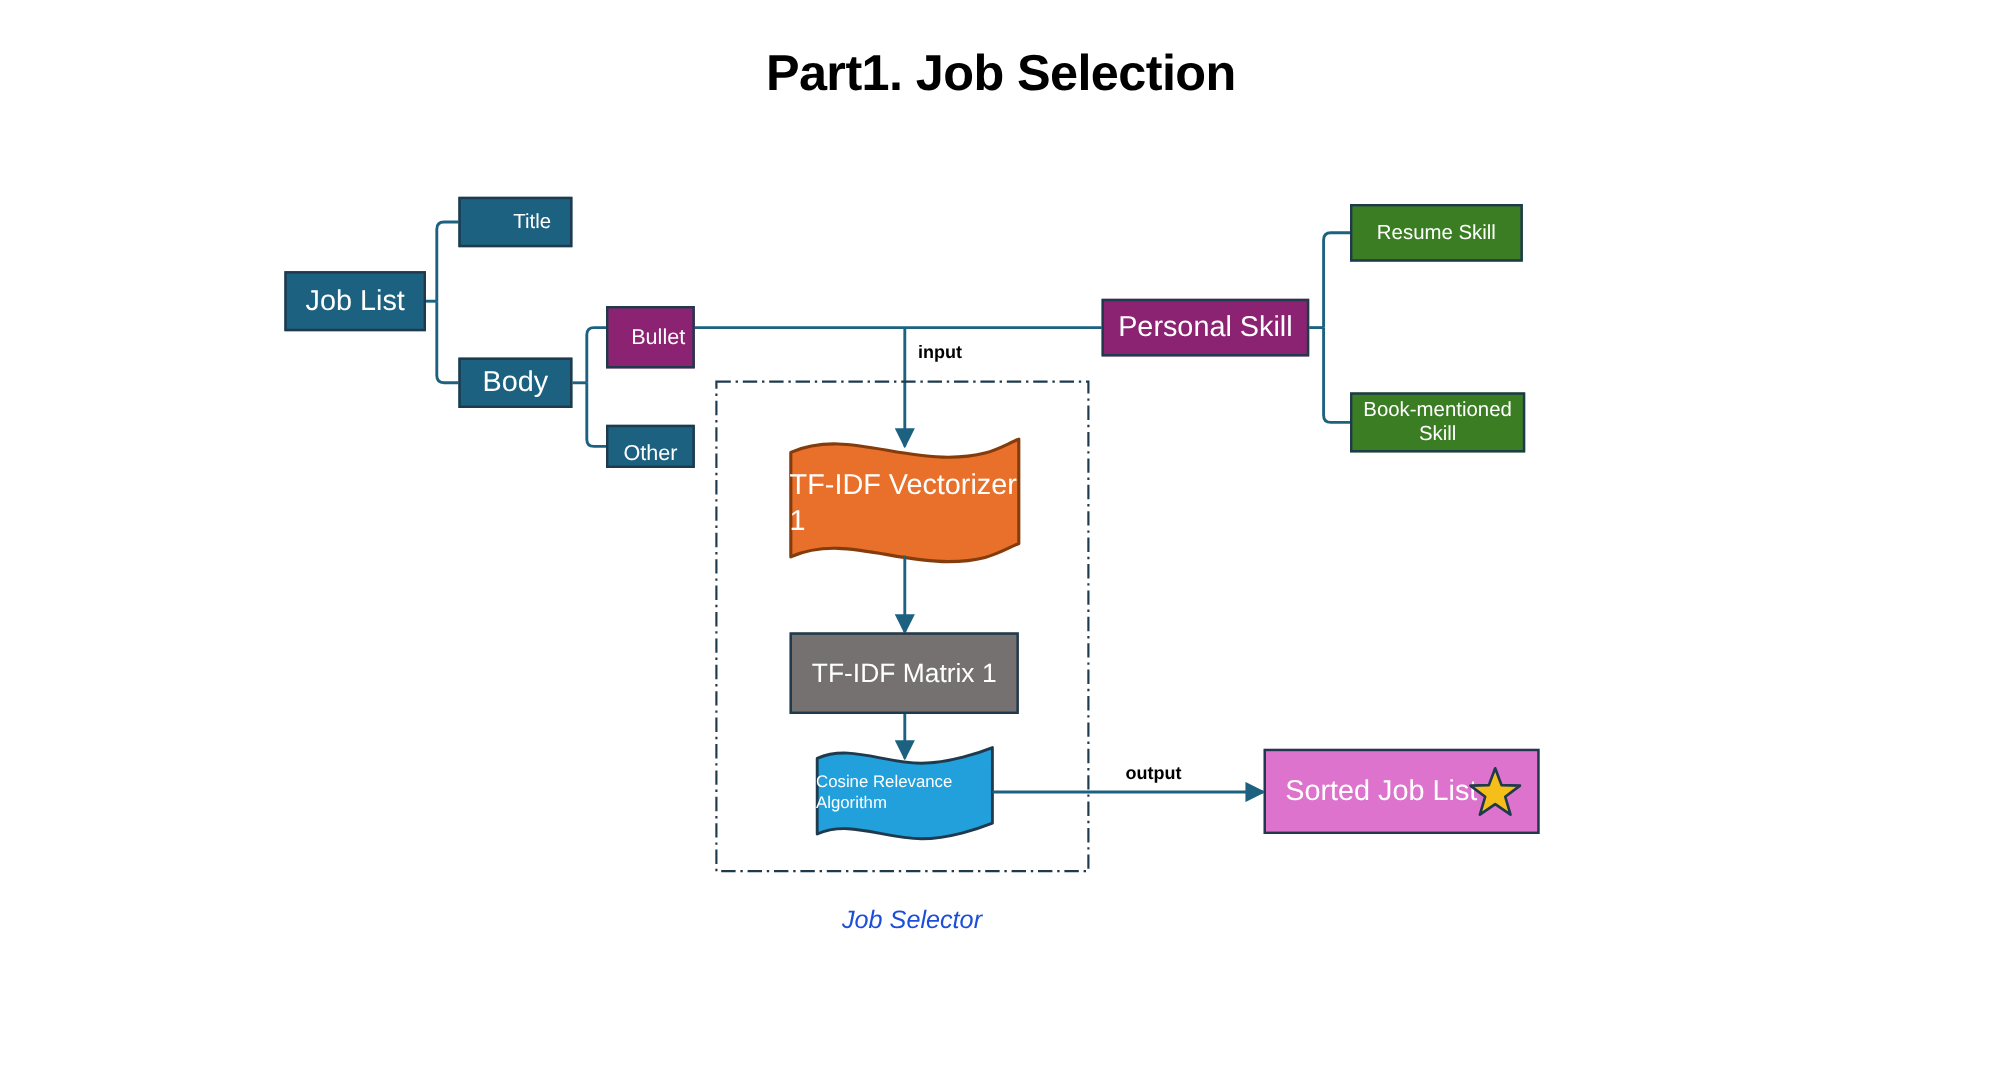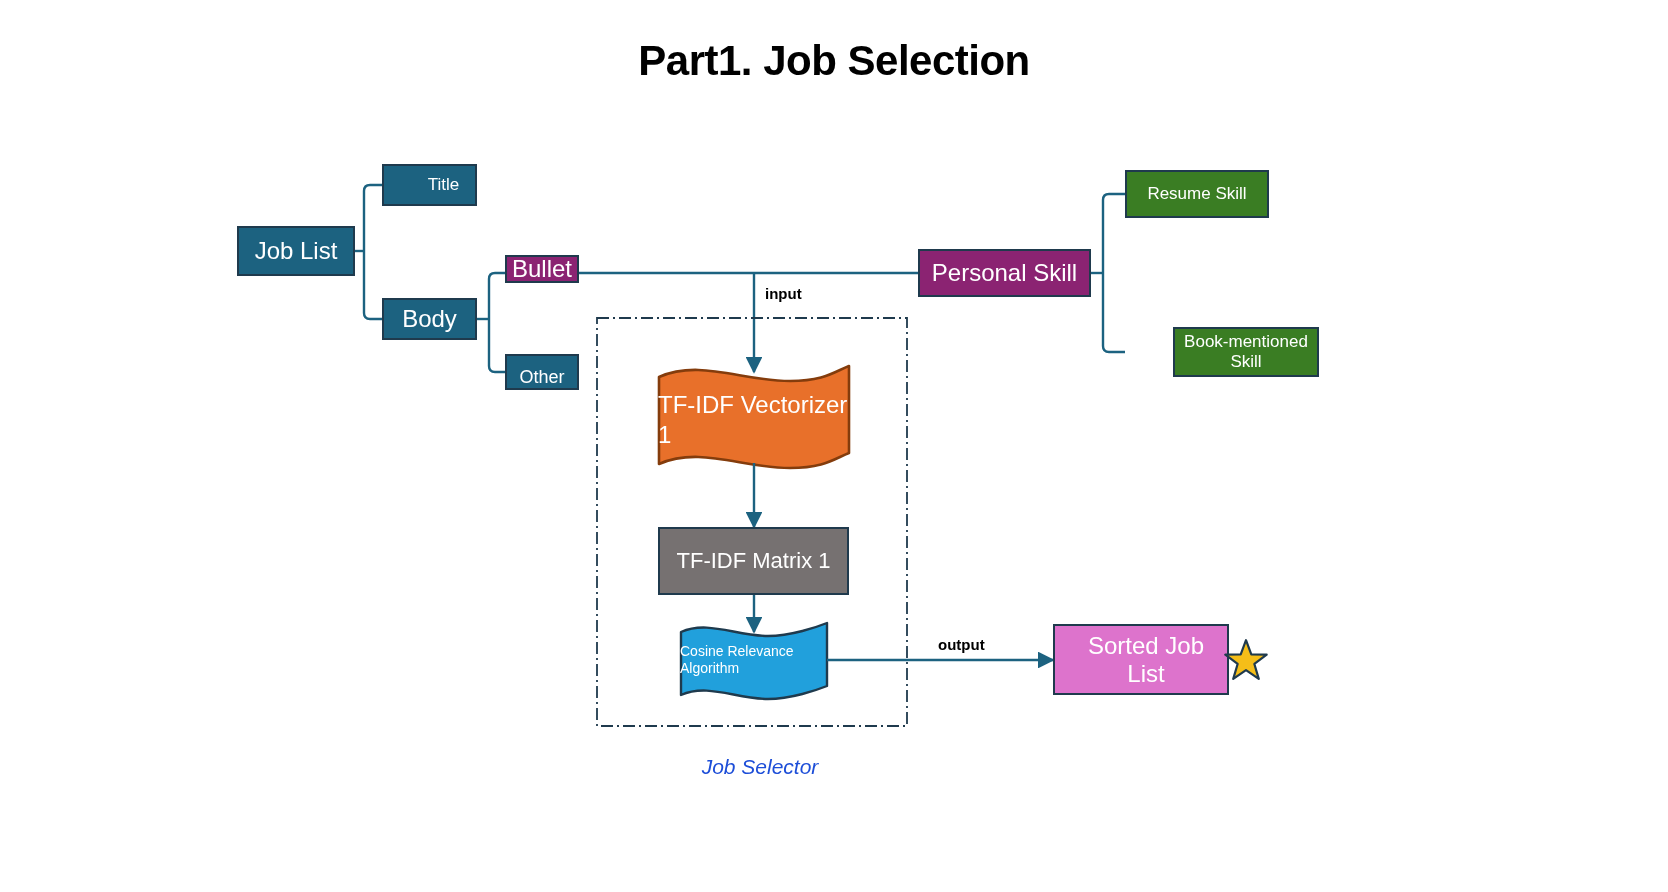--- a/index.html
+++ b/index.html
@@ -55,29 +55,29 @@
   .teal   { background: #1C6280; }
   .purple { background: #8B2372; }
   .green  { background: #3A7D23; }
   .grey   { background: #767171; }
   .pink   { background: #DD73CC; }
 
   
   #node-job-list   { left: 237px; top: 226px; width: 118px; height: 50px;  font-size: 24px; }
   #node-title      { left: 382px; top: 164px; width: 95px;  height: 42px;  font-size: 17px; padding-left: 28px; }
   #node-body       { left: 382px; top: 298px; width: 95px;  height: 42px;  font-size: 24px; }
-  #node-bullet     { left: 505px; top: 255px; width: 74px;  height: 28px;  font-size: 24px; }
+  #node-bullet     { left: 505px; top: 255px; width: 74px;  height: 52px;  font-size: 18px; justify-content: flex-end; }
   #node-other      { left: 505px; top: 354px; width: 74px;  height: 36px;  font-size: 18px; align-items: flex-end; }
 
   #node-personal-skill { left: 918px; top: 249px; width: 173px; height: 48px; font-size: 24px; }
   #node-resume-skill   { left: 1125px; top: 170px; width: 144px; height: 48px; font-size: 17px; }
-  #node-book-skill     { left: 1125px; top: 327px; width: 146px; height: 50px; font-size: 17px; margin-left: 48px; }
+  #node-book-skill     { left: 1125px; top: 327px; width: 146px; height: 50px; font-size: 17px; }
 
   #node-tfidf-matrix   { left: 658px; top: 527px; width: 191px; height: 68px; font-size: 22px; }
-  #node-sorted-job     { left: 1053px; top: 624px; width: 176px; height: 71px; font-size: 24px;
+  #node-sorted-job     { left: 1053px; top: 624px; width: 230px; height: 71px; font-size: 24px;
                          justify-content: flex-start; padding-left: 10px; }
 
   
   .wavy-label {
     position: absolute;
     display: flex;
     align-items: center;
     justify-content: center;
     text-align: left;
     color: #ffffff;

